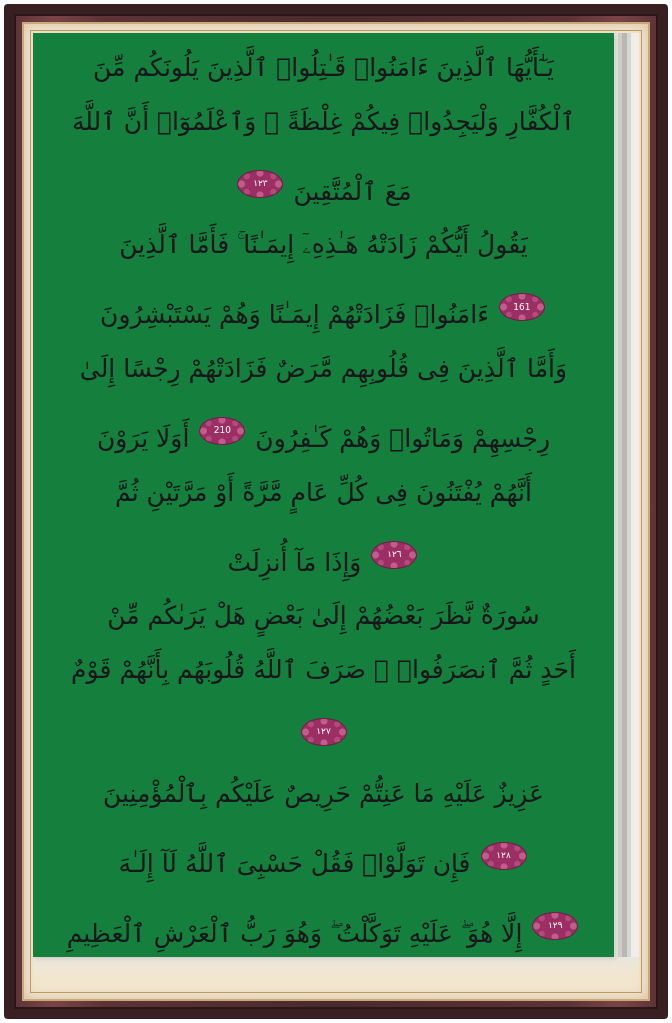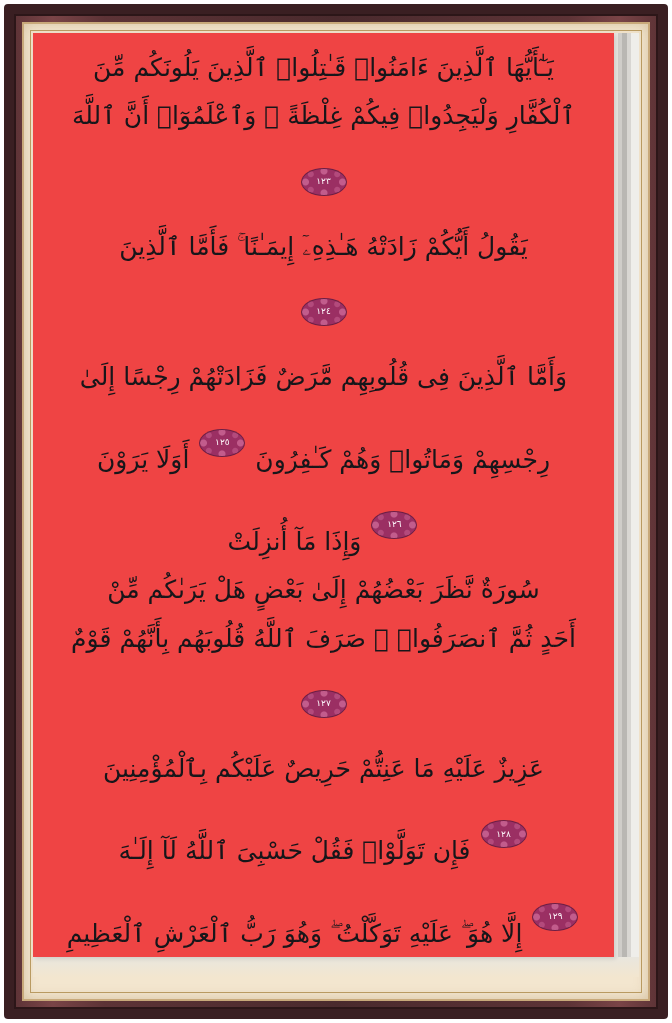--- a/index.html
+++ b/index.html
@@ -61,21 +61,21 @@
     border: 1px solid #b99a61;
   }
 
   
   .sheet {
     position: absolute;
     left: 33px;
     top: 33px;
     right: 58px;
     bottom: 66px;
-    background: #ef4444;
+    background: #15803d;
     box-sizing: border-box;
     overflow: hidden;
     box-shadow: 2px 2px 4px rgba(0,0,0,0.10);
   }
 
   
   .edge-stripes {
     position: absolute;
     top: 33px;
     bottom: 66px;
@@ -129,21 +129,21 @@
     letter-spacing: 0.5px;
   }
 
   
   .ayah {
     display: inline-block;
     position: relative;
     width: 44px;
     height: 26px;
     vertical-align: -5px;
-    margin: 17px 3px;
+    margin: 8px 3px;
   }
   .ayah .rose {
     position: absolute;
     inset: 0;
     background: #9b2f63;
     border-radius: 50%;
     box-shadow: 0 0 0 1px #6d1f46;
     background-image:
       radial-gradient(circle at 50% 8%, #c25c8c 0 3px, transparent 4px),
       radial-gradient(circle at 50% 92%, #c25c8c 0 3px, transparent 4px),
@@ -191,41 +191,46 @@
 
       <div class="qline">
         <span>يَـٰٓأَيُّهَا ٱلَّذِينَ ءَامَنُوا۟ قَـٰتِلُوا۟ ٱلَّذِينَ يَلُونَكُم مِّنَ</span>
       </div>
 
       <div class="qline">
         <span>ٱلْكُفَّارِ وَلْيَجِدُوا۟ فِيكُمْ غِلْظَةً ۚ وَٱعْلَمُوٓا۟ أَنَّ ٱللَّهَ</span>
       </div>
 
       <div class="qline">
+        <span>مَعَ ٱلْمُتَّقِينَ</span>
         <span class="ayah"><span class="rose"></span><span class="num">١٢٣</span></span>
       </div>
 
       <div class="qline">
         <span>يَقُولُ أَيُّكُمْ زَادَتْهُ هَـٰذِهِۦٓ إِيمَـٰنًا ۚ فَأَمَّا ٱلَّذِينَ</span>
       </div>
 
       <div class="qline">
-        <span class="ayah"><span class="rose"></span><span class="num">١٢٤</span></span>
+        <span class="ayah"><span class="rose"></span><span class="num">161</span></span>
+        <span>ءَامَنُوا۟ فَزَادَتْهُمْ إِيمَـٰنًا وَهُمْ يَسْتَبْشِرُونَ</span>
       </div>
 
       <div class="qline">
         <span>وَأَمَّا ٱلَّذِينَ فِى قُلُوبِهِم مَّرَضٌ فَزَادَتْهُمْ رِجْسًا إِلَىٰ</span>
       </div>
 
       <div class="qline">
         <span>رِجْسِهِمْ وَمَاتُوا۟ وَهُمْ كَـٰفِرُونَ</span>
-        <span class="ayah"><span class="rose"></span><span class="num">١٢٥</span></span>
+        <span class="ayah"><span class="rose"></span><span class="num">210</span></span>
         <span>أَوَلَا يَرَوْنَ</span>
       </div>
 
+      <div class="qline">
+        <span>أَنَّهُمْ يُفْتَنُونَ فِى كُلِّ عَامٍ مَّرَّةً أَوْ مَرَّتَيْنِ ثُمَّ</span>
+      </div>
 
       <div class="qline">
         <span class="ayah"><span class="rose"></span><span class="num">١٢٦</span></span>
         <span>وَإِذَا مَآ أُنزِلَتْ</span>
       </div>
 
       <div class="qline">
         <span>سُورَةٌ نَّظَرَ بَعْضُهُمْ إِلَىٰ بَعْضٍ هَلْ يَرَىٰكُم مِّنْ</span>
       </div>
 

